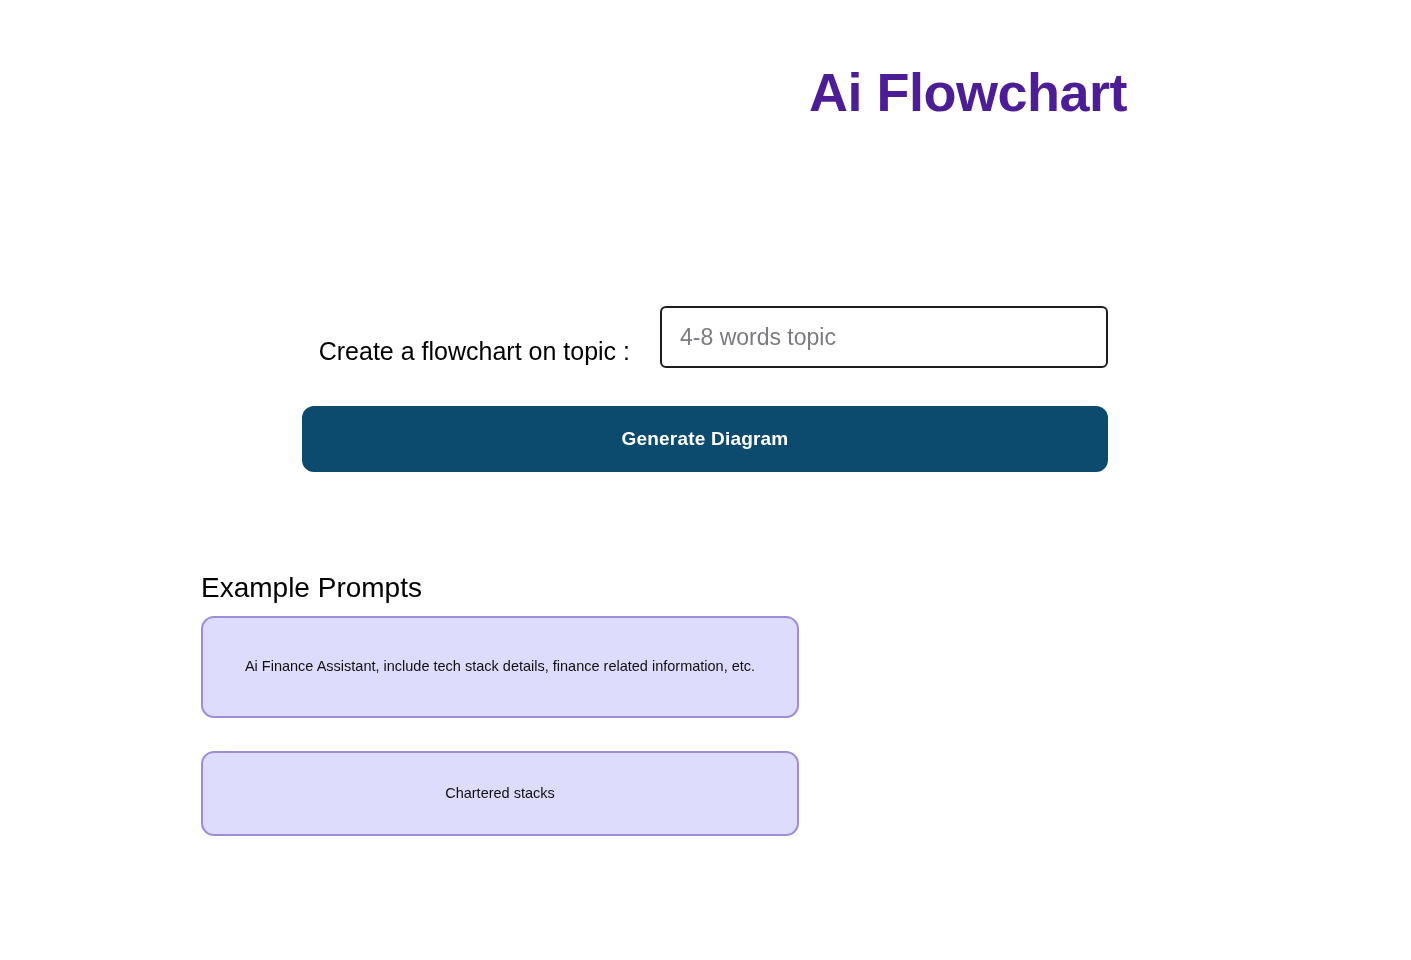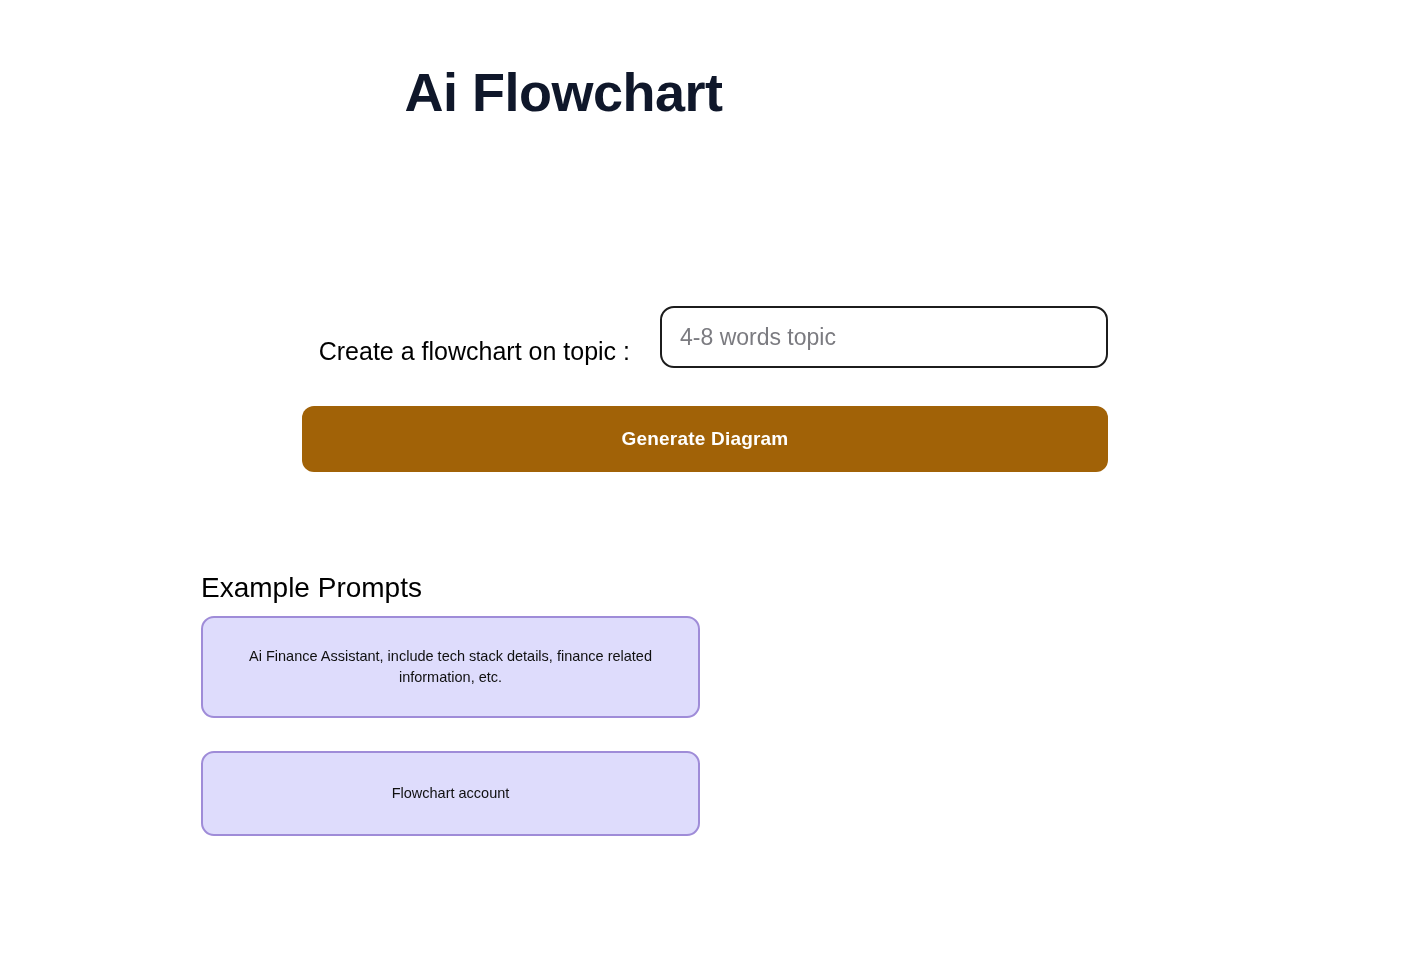--- a/index.html
+++ b/index.html
@@ -22,26 +22,26 @@
     width: 1411px;
     height: 960px;
   }
 
   
   .page-title {
     position: absolute;
     left: 0;
     top: 28px;
     width: 1127px;
-    text-align: center;
+    text-align: right;
     font-size: 54px;
     line-height: 1.05;
     font-weight: bold;
     letter-spacing: -0.5px;
-    color: #0f172a;
+    color: #4c1d95;
   }
 
   
   .topic-row {
     position: absolute;
     left: 302px;
     top: 306px;
     width: 806px;
     height: 62px;
     display: flex;
@@ -54,21 +54,21 @@
     color: #000000;
     white-space: nowrap;
     margin-right: 30px;
     padding-bottom: 2px;
   }
   .topic-input {
     width: 448px;
     height: 62px;
     box-sizing: border-box;
     border: 2px solid #1c1c1c;
-    border-radius: 14px;
+    border-radius: 6px;
     background: #ffffff;
     font-family: "Liberation Sans", sans-serif;
     font-size: 23px;
     color: #1c1c1c;
     padding: 0 18px;
     outline: none;
   }
   .topic-input::placeholder {
     color: #7b7b80;
     opacity: 1;
@@ -77,21 +77,21 @@
   
   .generate-button {
     position: absolute;
     left: 302px;
     top: 406px;
     width: 806px;
     height: 66px;
     box-sizing: border-box;
     border: none;
     border-radius: 12px;
-    background: #a16207;
+    background: #0c4a6e;
     color: #ffffff;
     font-family: "Liberation Sans", sans-serif;
     font-size: 19px;
     font-weight: bold;
     letter-spacing: 0.2px;
     cursor: pointer;
     display: flex;
     align-items: center;
     justify-content: center;
   }
@@ -110,21 +110,21 @@
   .examples-grid {
     position: absolute;
     left: 201px;
     top: 616px;
     width: 1009px;
     display: flex;
     flex-wrap: wrap;
     gap: 33px 36px;
   }
   .example-card {
-    width: 499px;
+    width: 598px;
     box-sizing: border-box;
     background: #DEDCFC;
     border: 2px solid #9F8CD8;
     border-radius: 13px;
     display: flex;
     align-items: center;
     justify-content: center;
     text-align: center;
     font-size: 14.5px;
     line-height: 1.45;
@@ -150,18 +150,18 @@
 
   <button class="generate-button">Generate Diagram</button>
 
   <h2 class="examples-heading">Example Prompts</h2>
 
   <div class="examples-grid">
     <div class="example-card tall">
       <span>Ai Finance Assistant, include tech stack details, finance related information, etc.</span>
     </div>
     <div class="example-card short">
-      <span>Flowchart account</span>
+      <span>Chartered stacks</span>
     </div>
 
   </div>
 
 </div>
 
 </body></html>

